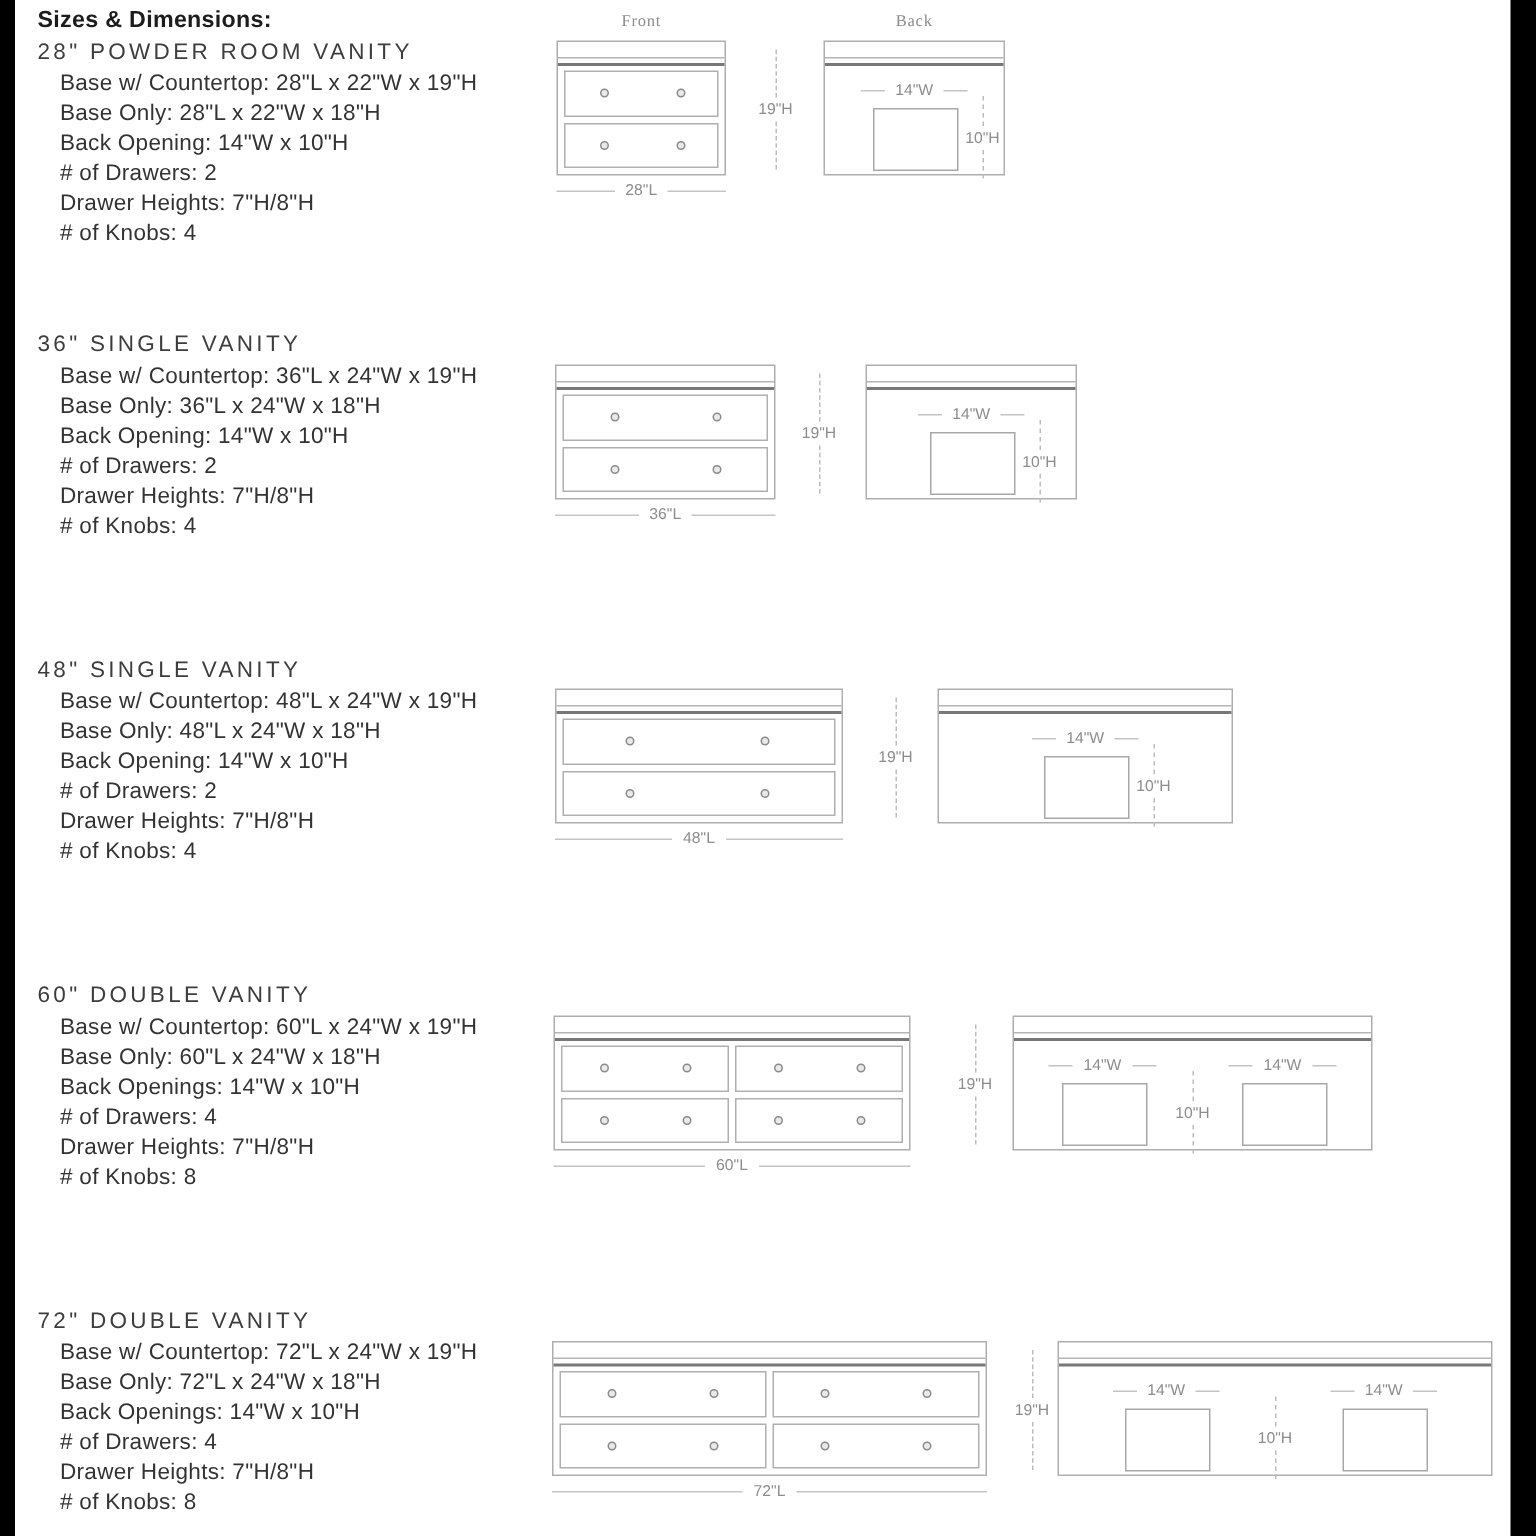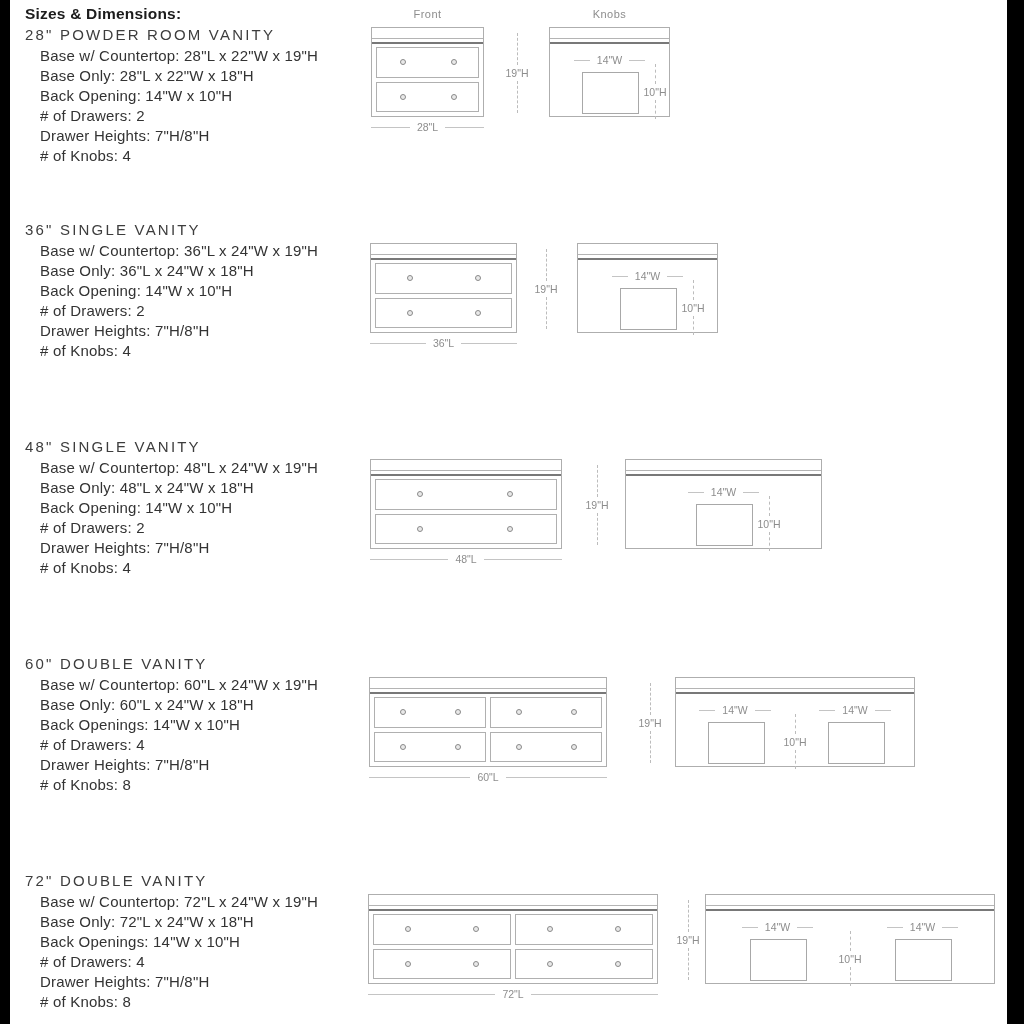--- a/index.html
+++ b/index.html
@@ -43,21 +43,21 @@
     position:absolute;top:50%;width:4px;height:4px;margin-top:-3px;
     border:1px solid #8a8a8a;border-radius:50%;background:#e9e9e9;
   }
   .knob.k1{left:23%;}
   .knob.k2{left:73%;}
 
   .opening{position:absolute;box-sizing:border-box;border:1px solid #a8a8a8;background:#fff;}
 
   .view-label{
     position:absolute;font-size:11px;color:#8d8d8d;letter-spacing:.5px;
-    transform:translateX(-50%);white-space:nowrap;
+    transform:translateX(-50%);white-space:nowrap;font-family:Liberation Serif, serif;
   }
   .dim-v{
     position:absolute;display:flex;flex-direction:column;align-items:center;
     font-size:10.5px;color:#8d8d8d;white-space:nowrap;
   }
   .dim-v .vline{width:0;border-left:1px dashed #bcbcbc;flex:1;}
   .dim-v span{padding:2px 0;}
   .dim-h{
     position:absolute;display:flex;align-items:center;
     font-size:10.5px;color:#8d8d8d;white-space:nowrap;
@@ -77,21 +77,21 @@
 <div id="content">
     <div>
       <div class="section-title" style="top: 26px;">28" POWDER ROOM VANITY</div>
       <div class="spec-line" style="top: 47px;">Base w/ Countertop: 28"L x 22"W x 19"H</div>
       <div class="spec-line" style="top: 67px;">Base Only: 28"L x 22"W x 18"H</div>
       <div class="spec-line" style="top: 87px;">Back Opening: 14"W x 10"H</div>
       <div class="spec-line" style="top: 107px;"># of Drawers: 2</div>
       <div class="spec-line" style="top: 127px;">Drawer Heights: 7"H/8"H</div>
       <div class="spec-line" style="top: 147px;"># of Knobs: 4</div>
       <div class="view-label" style="left: 427.5px; top: 8px;">Front</div>
-      <div class="view-label" style="left: 609.5px; top: 8px;">Knobs</div>
+      <div class="view-label" style="left: 609.5px; top: 8px;">Back</div>
       <div class="rect" style="left: 371px; top: 27px; width: 113px;">
         <div class="strip"></div>
         <div class="dline"></div>
         <div class="drawer-area">
           <div class="drawer">
             <div class="knob k1"></div>
             <div class="knob k2"></div>
           </div>
           <div class="drawer">
             <div class="knob k1"></div>

